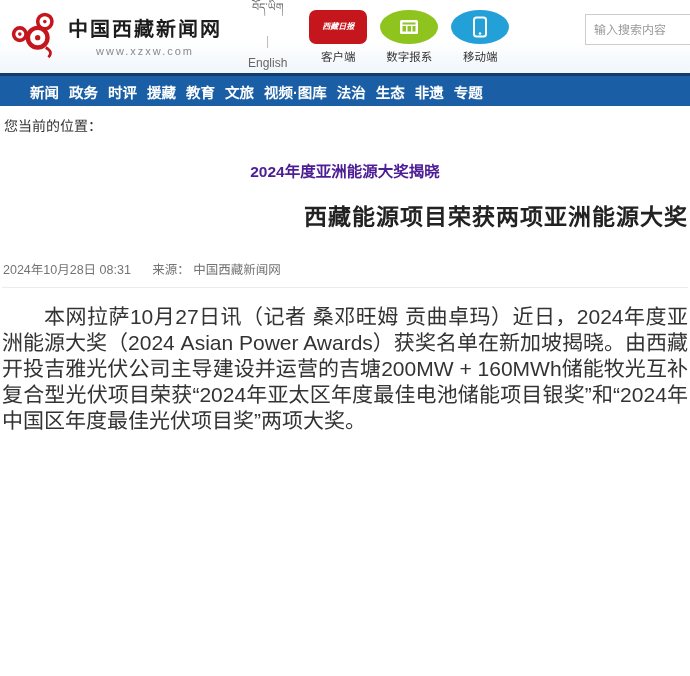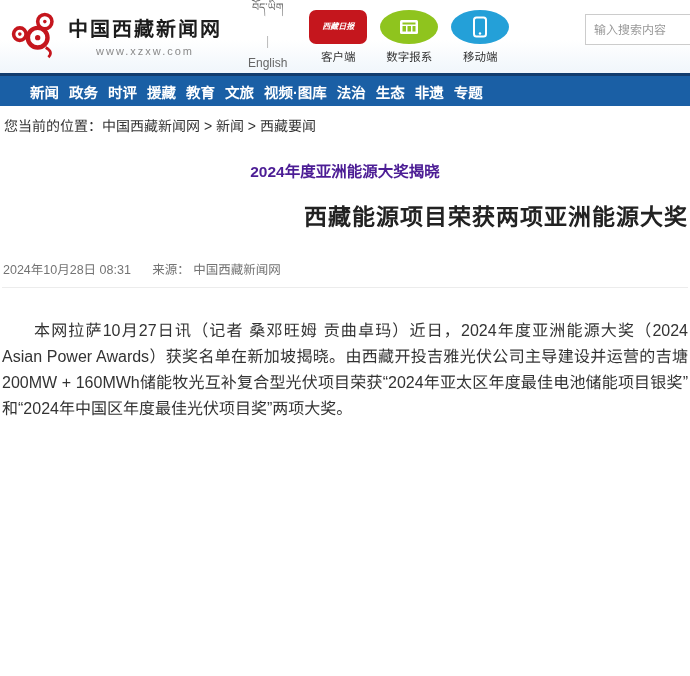--- a/index.html
+++ b/index.html
@@ -92,22 +92,22 @@
   .title {
     text-align: right; font-size: 23px; font-weight: bold;
     color: #222; margin-top: 17px; letter-spacing: 1px;
   }
   .meta {
     margin-top: 27px; font-size: 12.5px; color: #737373; padding-left: 1px;
   }
   .meta .src-label { margin-left: 18px; }
   .article-divider { border: none; border-top: 1px solid #ececec; margin-top: 9px; }
   .body-text p {
-    font-size: 16px; line-height: 26px; color: #333;
-    text-align: justify; text-indent: 2em; margin-top: 30px;
+    font-size: 21px; line-height: 26px; color: #333;
+    text-align: justify; text-indent: 2em; margin-top: 16px;
   }
 </style>
 </head>
 <body>
 
 <div class="header">
   <div class="logo">
     <span>
       <svg width="54" height="50" viewBox="0 0 60 56">
         <g fill="none" stroke="#c5161d">
@@ -186,21 +186,20 @@
 
     <a class="nav-item">生态</a>
 
     <a class="nav-item">非遗</a>
 
     <a class="nav-item">专题</a>
   </div>
 
 <div class="breadcrumb">
   <span>您当前的位置：</span>
-  <span class="breadcrumb-path">中国西藏新闻网 &gt; 新闻 &gt; 西藏要闻</span>
 </div>
 
 <div class="article">
   <div class="kicker">2024年度亚洲能源大奖揭晓</div>
   <h1 class="title">西藏能源项目荣获两项亚洲能源大奖</h1>
 
   <div class="meta">
     <span>2024年10月28日 08:31</span>
     <span class="src-label">来源：</span>
     <span>中国西藏新闻网</span>

